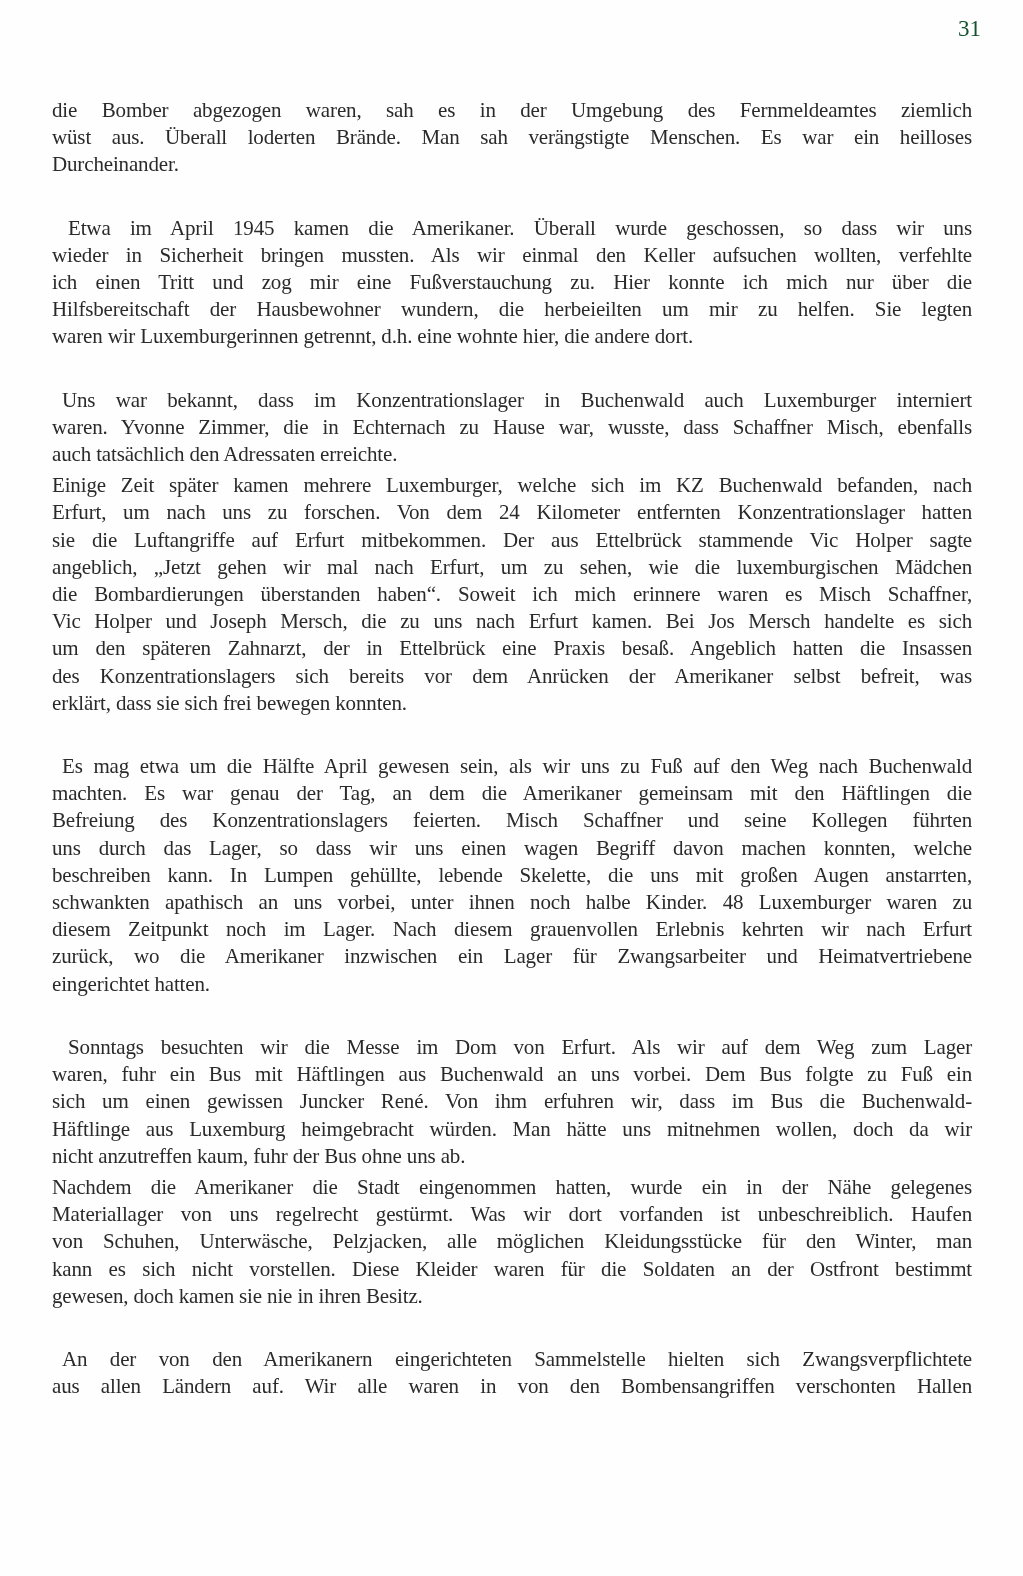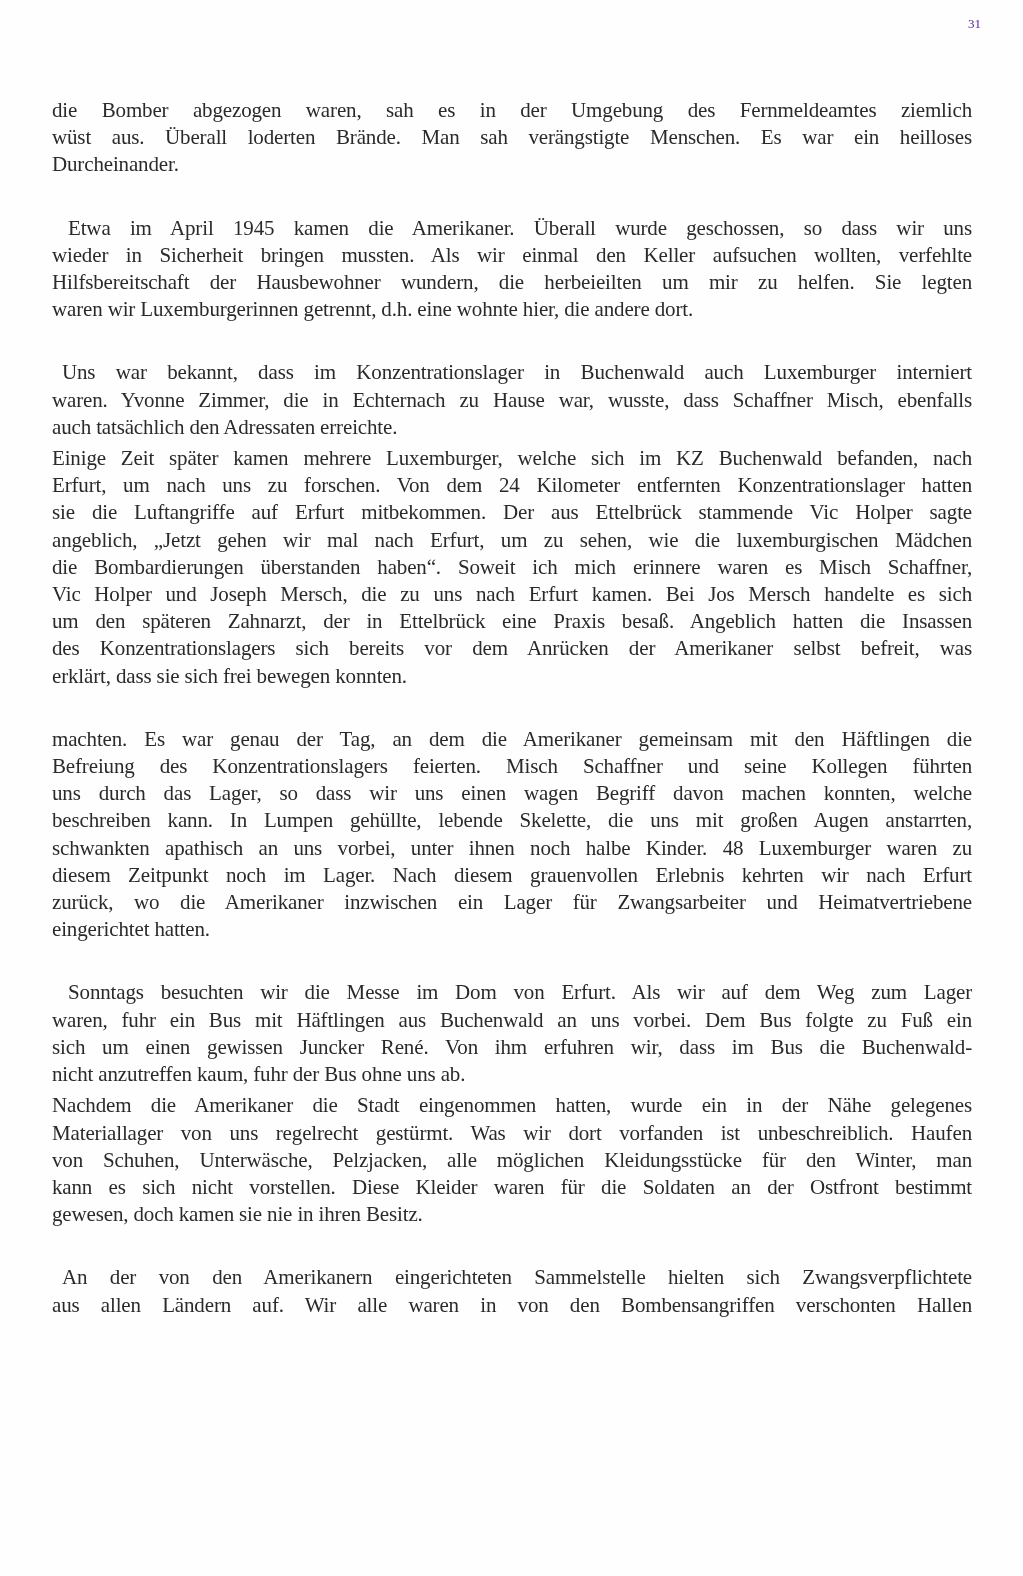--- a/index.html
+++ b/index.html
@@ -19,22 +19,22 @@
       position: absolute;
       left: 0; top: 0;
       width: 1023px;
       height: 1576px;
       background: #fefefe;
     }
     .page-number {
       position: absolute;
       top: 16px;
       right: 42px;
-      font-size: 13px;
-      color: #4c1d95;
+      font-size: 23px;
+      color: #14532d;
     }
     .body-text {
       position: absolute;
       left: 48px;
       width: 928px;
       top: 93px;
     }
     .para {
       margin: 4px;
       font-size: 21px;
@@ -65,20 +65,21 @@
     <p class="para">
       <span class="line">die Bomber abgezogen waren, sah es in der Umgebung des Fernmeldeamtes ziemlich</span>
       <span class="line">wüst aus. Überall loderten Brände. Man sah verängstigte Menschen. Es war ein heilloses</span>
       <span class="line last">Durcheinander.</span>
     </p>
     <div class="gap"></div>
 
     <p class="para">
       <span class="line indent">Etwa im April 1945 kamen die Amerikaner. Überall wurde geschossen, so dass wir uns</span>
       <span class="line">wieder in Sicherheit bringen mussten. Als wir einmal den Keller aufsuchen wollten, verfehlte</span>
+      <span class="line">ich einen Tritt und zog mir eine Fußverstauchung zu. Hier konnte ich mich nur über die</span>
       <span class="line">Hilfsbereitschaft der Hausbewohner wundern, die herbeieilten um mir zu helfen. Sie legten</span>
       <span class="line last">waren wir Luxemburgerinnen getrennt, d.h. eine wohnte hier, die andere dort.</span>
     </p>
     <div class="gap"></div>
 
     <p class="para">
       <span class="line indent-sm">Uns war bekannt, dass im Konzentrationslager in Buchenwald auch Luxemburger interniert</span>
       <span class="line">waren. Yvonne Zimmer, die in Echternach zu Hause war, wusste, dass Schaffner Misch, ebenfalls</span>
       <span class="line last">auch tatsächlich den Adressaten erreichte.</span>
     </p>
@@ -90,35 +91,37 @@
       <span class="line">angeblich, „Jetzt gehen wir mal nach Erfurt, um zu sehen, wie die luxemburgischen Mädchen</span>
       <span class="line">die Bombardierungen überstanden haben“. Soweit ich mich erinnere waren es Misch Schaffner,</span>
       <span class="line">Vic Holper und Joseph Mersch, die zu uns nach Erfurt kamen. Bei Jos Mersch handelte es sich</span>
       <span class="line">um den späteren Zahnarzt, der in Ettelbrück eine Praxis besaß. Angeblich hatten die Insassen</span>
       <span class="line">des Konzentrationslagers sich bereits vor dem Anrücken der Amerikaner selbst befreit, was</span>
       <span class="line last">erklärt, dass sie sich frei bewegen konnten.</span>
     </p>
     <div class="gap"></div>
 
     <p class="para">
+      <span class="line indent-sm">Es mag etwa um die Hälfte April gewesen sein, als wir uns zu Fuß auf den Weg nach Buchenwald</span>
       <span class="line">machten. Es war genau der Tag, an dem die Amerikaner gemeinsam mit den Häftlingen die</span>
       <span class="line">Befreiung des Konzentrationslagers feierten. Misch Schaffner und seine Kollegen führten</span>
       <span class="line">uns durch das Lager, so dass wir uns einen wagen Begriff davon machen konnten, welche</span>
       <span class="line">beschreiben kann. In Lumpen gehüllte, lebende Skelette, die uns mit großen Augen anstarrten,</span>
       <span class="line">schwankten apathisch an uns vorbei, unter ihnen noch halbe Kinder. 48 Luxemburger waren zu</span>
       <span class="line">diesem Zeitpunkt noch im Lager. Nach diesem grauenvollen Erlebnis kehrten wir nach Erfurt</span>
       <span class="line">zurück, wo die Amerikaner inzwischen ein Lager für Zwangsarbeiter und Heimatvertriebene</span>
       <span class="line last">eingerichtet hatten.</span>
     </p>
     <div class="gap"></div>
 
     <p class="para">
       <span class="line indent">Sonntags besuchten wir die Messe im Dom von Erfurt. Als wir auf dem Weg zum Lager</span>
       <span class="line">waren, fuhr ein Bus mit Häftlingen aus Buchenwald an uns vorbei. Dem Bus folgte zu Fuß ein</span>
       <span class="line">sich um einen gewissen Juncker René. Von ihm erfuhren wir, dass im Bus die Buchenwald-</span>
+      <span class="line">Häftlinge aus Luxemburg heimgebracht würden. Man hätte uns mitnehmen wollen, doch da wir</span>
       <span class="line last">nicht anzutreffen kaum, fuhr der Bus ohne uns ab.</span>
     </p>
 
     <p class="para">
       <span class="line">Nachdem die Amerikaner die Stadt eingenommen hatten, wurde ein in der Nähe gelegenes</span>
       <span class="line">Materiallager von uns regelrecht gestürmt. Was wir dort vorfanden ist unbeschreiblich. Haufen</span>
       <span class="line">von Schuhen, Unterwäsche, Pelzjacken, alle möglichen Kleidungsstücke für den Winter, man</span>
       <span class="line">kann es sich nicht vorstellen. Diese Kleider waren für die Soldaten an der Ostfront bestimmt</span>
       <span class="line last">gewesen, doch kamen sie nie in ihren Besitz.</span>
     </p>

